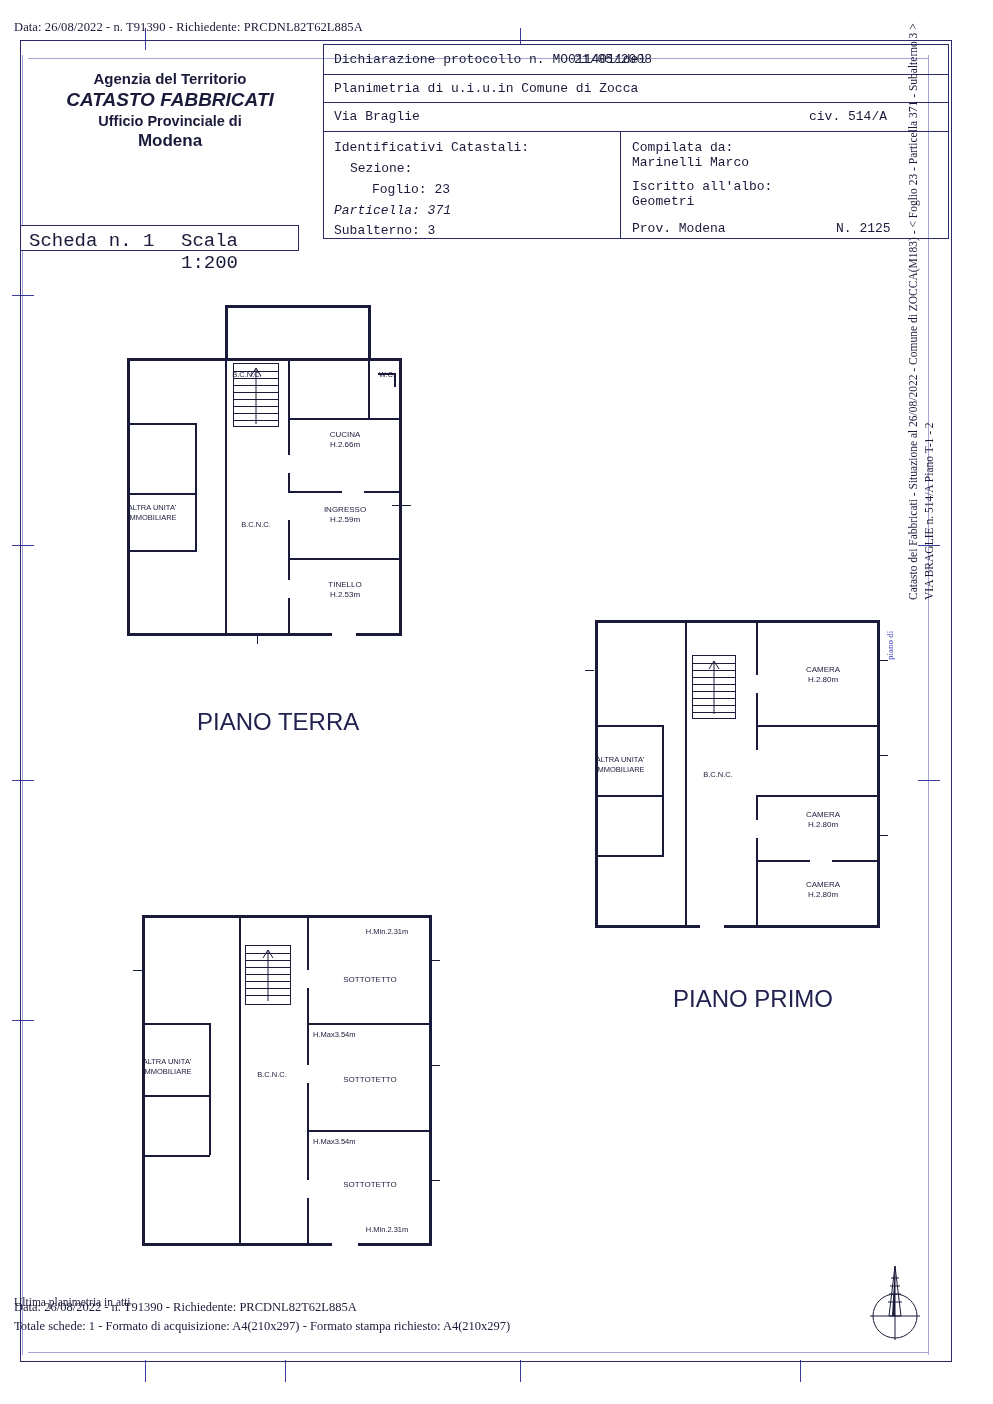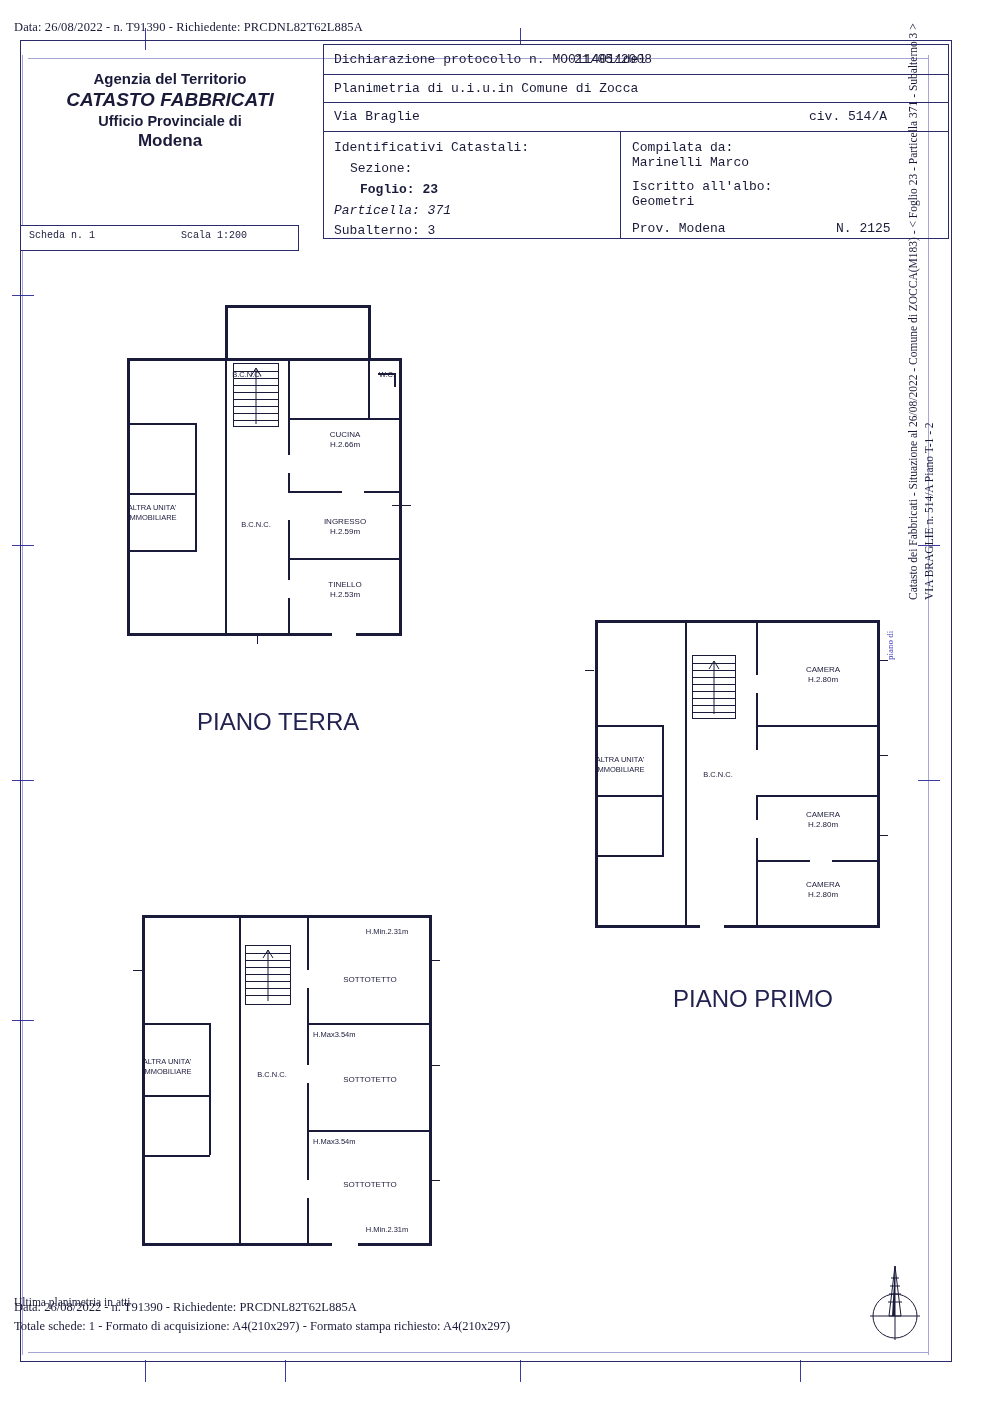--- a/index.html
+++ b/index.html
@@ -30,21 +30,21 @@
 
   
   #agency{left:35px;top:70px;width:270px;text-align:center;}
   #agency .l1{font-size:15px;font-weight:bold;font-family:"Liberation Sans",sans-serif;}
   #agency .l2{font-size:19px;font-weight:bold;font-style:italic;font-family:"Liberation Sans",sans-serif;margin-top:2px;}
   #agency .l3{font-size:14.5px;font-weight:bold;font-family:"Liberation Sans",sans-serif;margin-top:2px;}
   #agency .l4{font-size:17px;font-weight:bold;font-family:"Liberation Sans",sans-serif;margin-top:2px;}
 
   
   #scheda-box{left:20px;top:225px;width:277px;height:24px;border:1.4px solid #2b2b6b;background:#fff;}
-  #scheda-box span{position:absolute;top:4px;font-size:10px;}
+  #scheda-box span{position:absolute;top:4px;font-size:19px;}
 
   
   #drawing{left:22px;top:250px;width:926px;height:1108px;}
 
   
   .plan-title{font-family:"Liberation Sans",sans-serif;font-size:24px;color:#222250;}
 
   
   .wall{position:absolute;background:#1a1a3a;}
   .room-label{position:absolute;font-family:"Liberation Sans",sans-serif;font-size:7.5px;line-height:10px;text-align:center;color:#1a1a3a;}
@@ -112,21 +112,21 @@
   <div class="vline" style="left:296px;top:86px;height:107px;"></div>
 
   <div class="abs mono hx" style="left:10px;top:7px;">Dichiarazione protocollo n. MO0114011del</div>
   <div class="abs mono hx" style="left:250px;top:7px;">21/05/2008</div>
   <div class="abs mono hx" style="left:10px;top:36px;font-family:Liberation Mono, monospace;">Planimetria di u.i.u.in Comune di Zocca</div>
   <div class="abs mono hx" style="left:10px;top:64px;">Via Braglie</div>
   <div class="abs mono hx" style="left:485px;top:64px;">civ. 514/A</div>
 
   <div class="abs mono hx" style="left:10px;top:95px;">Identificativi Catastali:</div>
   <div class="abs mono hx" style="left:26px;top:116px;">Sezione:</div>
-  <div class="abs mono hx" style="left:36px;top:137px;font-weight:bold;">Foglio: 23</div>
+  <div class="abs mono hx" style="left:48px;top:137px;">Foglio: 23</div>
   <div class="abs mono hx" style="left:10px;top:158px;font-style:italic;">Particella: 371</div>
   <div class="abs mono hx" style="left:10px;top:178px;">Subalterno: 3</div>
 
   <div class="abs mono hx" style="left:308px;top:95px;">Compilata da:</div>
   <div class="abs mono hx" style="left:308px;top:110px;">Marinelli Marco</div>
   <div class="abs mono hx" style="left:308px;top:134px;">Iscritto all'albo:</div>
   <div class="abs mono hx" style="left:308px;top:149px;">Geometri</div>
   <div class="abs mono hx" style="left:308px;top:176px;">Prov. Modena</div>
   <div class="abs mono hx" style="left:512px;top:176px;">N.  2125</div>
 </div>
@@ -197,21 +197,21 @@
     </div>
     <div class="room-label big" style="left:200px;top:125px;width:86px;">
       <span>CUCINA</span><br><span>H.2.66m</span>
     </div>
     <div class="room-label" style="left:5px;top:198px;width:90px;">
       <span>ALTRA UNITA'</span><br><span>IMMOBILIARE</span>
     </div>
     <div class="room-label" style="left:125px;top:215px;width:58px;">
       <span>B.C.N.C.</span>
     </div>
-    <div class="room-label big" style="left:200px;top:200px;width:86px;margin-top:12px;">
+    <div class="room-label big" style="left:200px;top:200px;width:86px;">
       <span>INGRESSO</span><br><span>H.2.59m</span>
     </div>
     <div class="room-label big" style="left:200px;top:275px;width:86px;">
       <span>TINELLO</span><br><span>H.2.53m</span>
     </div>
   </div>
   <div class="abs plan-title" style="left:175px;top:458px;">PIANO TERRA</div>
 
   <div class="abs" style="left:548px;top:370px;width:320px;height:320px;">
     <div class="wall" style="left:25px;top:0px;width:285px;height:2.5px;"></div>

